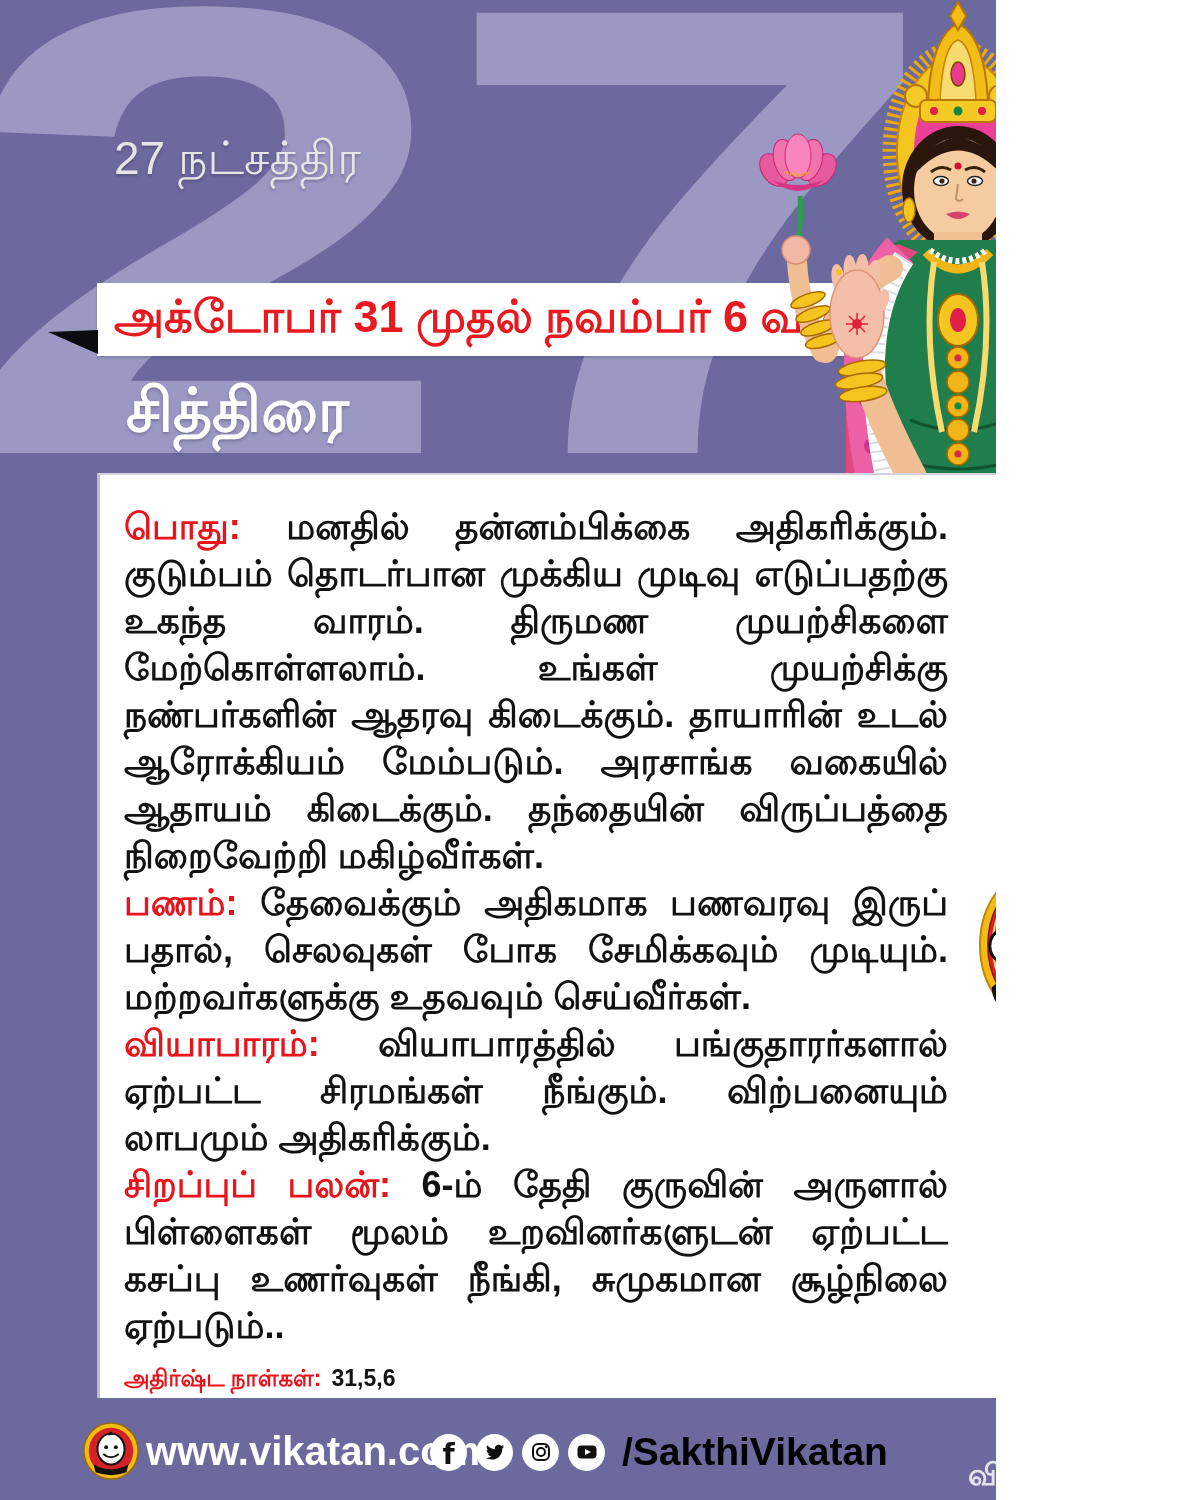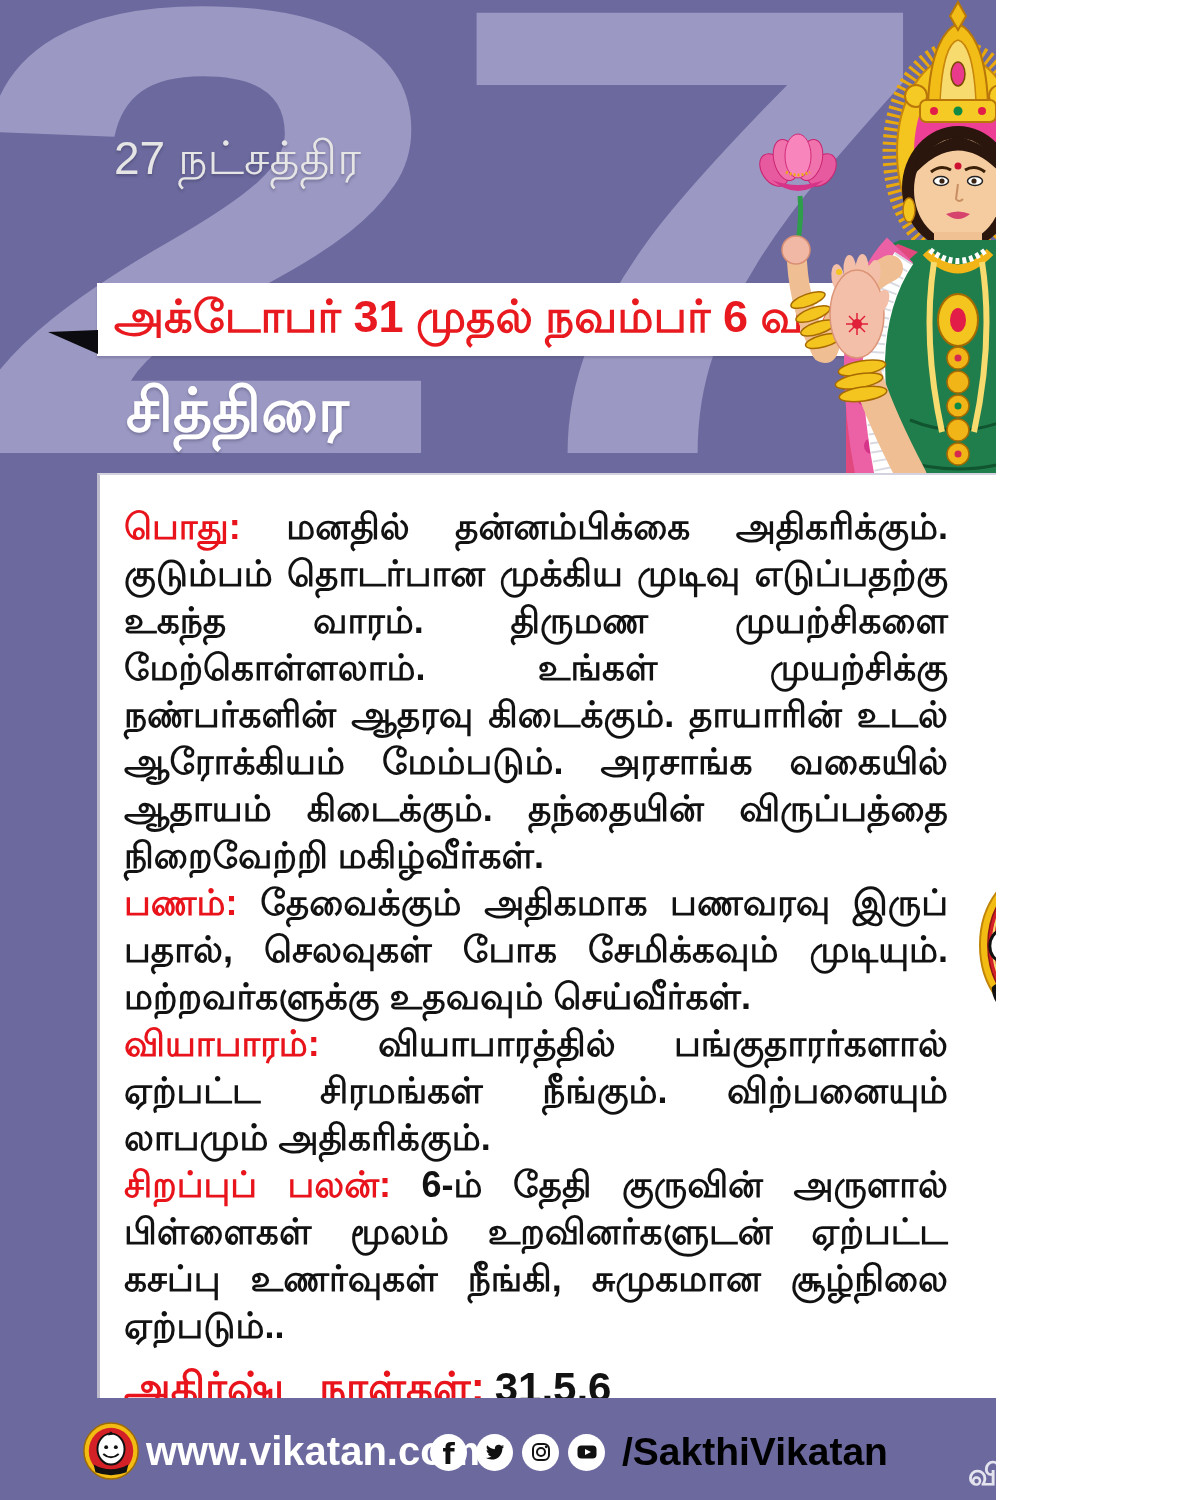--- a/index.html
+++ b/index.html
@@ -24,21 +24,21 @@
 
   
   .goddess{position:absolute;left:750px;top:0;width:450px;height:477px;z-index:3;}
 
   
   .card{position:absolute;left:97px;top:473px;width:1046px;height:925px;background:#FFFFFF;
     z-index:4;box-sizing:border-box;padding:28px 195px 0 24px;overflow:hidden;
     border-left:3px solid #BCBACB;border-top:2px solid #D4D2E0;}
   .card p{margin:0;font-size:36px;line-height:47px;font-weight:bold;color:#121212;text-align:justify;}
   .lab{color:#E8131B;}
-  .lucky{margin-top:14px;font-size:42px;line-height:49px;font-weight:bold;color:#121212;}
+  .lucky{margin-top:5px;font-size:23px;line-height:49px;font-weight:bold;color:#121212;}
   .lucky .lab{margin-right:10px;}
   .mascot{position:absolute;left:878px;top:392px;width:122px;height:156px;}
 
   
   .footer{position:absolute;left:0;top:1398px;width:1200px;height:102px;z-index:5;}
   .site{position:absolute;left:82px;top:24px;display:flex;align-items:center;}
   .site .url{color:#FFFFFF;font-weight:bold;font-size:40px;margin-left:6px;}
   .social{position:absolute;left:430px;top:32px;display:flex;align-items:center;gap:9px;}
   .circ{width:37px;height:37px;border-radius:50%;background:#FFFFFF;display:flex;
     align-items:center;justify-content:center;color:#111;font-weight:bold;}

